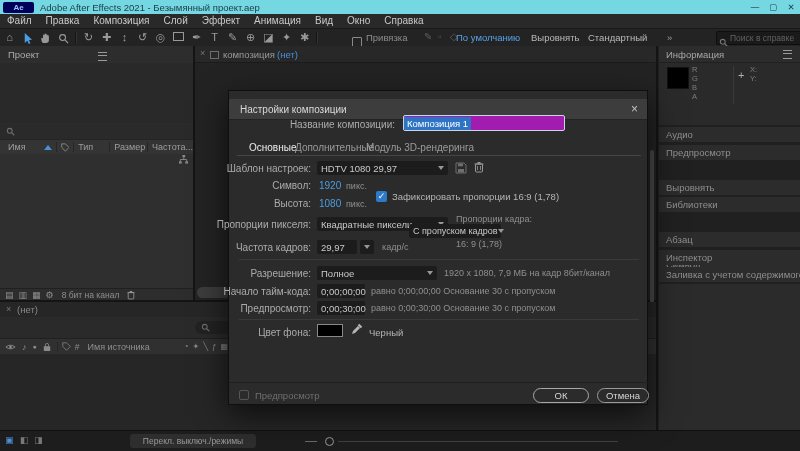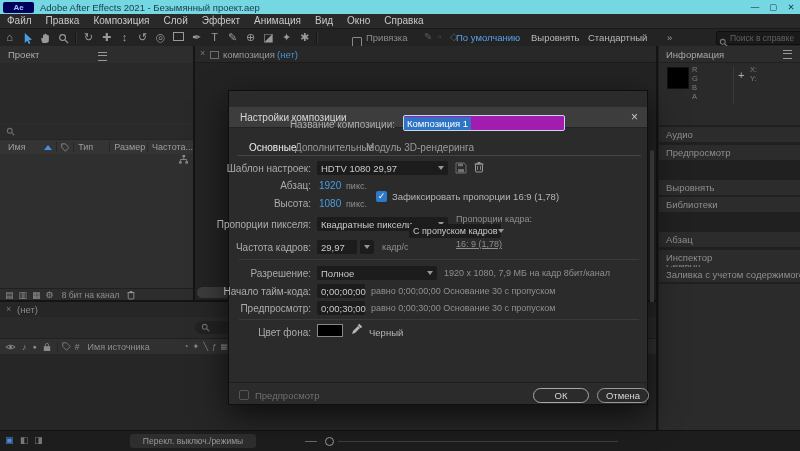--- a/index.html
+++ b/index.html
@@ -31,21 +31,21 @@
   .burger{width:9px;height:7px;border-top:1px solid #9a9a9a;border-bottom:1px solid #9a9a9a;position:relative;}
   .burger::after{content:"";position:absolute;left:0;right:0;top:2px;border-top:1px solid #9a9a9a;}
   .chev{width:0;height:0;border-left:3px solid transparent;border-right:3px solid transparent;border-top:4px solid #979797;}
   
   .proj{left:0;top:46px;width:193px;height:254px;background:#2d2d2d;}
   .proj-cols{left:0;top:93px;width:193px;height:14px;background:#343434;border-top:1px solid #242424;border-bottom:1px solid #242424;display:flex;align-items:center;font-size:9px;color:#9e9e9e;}
   .pc-sep{width:1px;height:10px;background:#262626;margin:0 4px;}
   .tri-up{width:0;height:0;border-left:4px solid transparent;border-right:4px solid transparent;border-bottom:5px solid #4a90d9;}
   
   .dialog{left:228px;top:90px;width:420px;height:315px;background:#2b2b2b;border:1px solid #0f0f0f;box-shadow:0 10px 30px rgba(0,0,0,.65);z-index:50;box-sizing:border-box;}
-  .dlg-title{left:0;top:16px;width:418px;height:20px;background:#3d3d3d;border-bottom:1px solid #232323;display:flex;align-items:center;}
+  .dlg-title{left:0;top:8px;width:418px;height:20px;background:#3d3d3d;border-bottom:1px solid #232323;display:flex;align-items:center;}
   .dl{position:absolute;right:336px;font-size:10px;color:#ababab;white-space:nowrap;}
   .ctl{position:absolute;background:#1c1c1c;border-radius:2px;color:#c9c9c9;font-size:9.5px;display:flex;align-items:center;padding:0 4px;box-sizing:border-box;height:14px;}
   .dim{color:#8f8f8f;font-size:9px;}
   .blue{color:#4a9de0;}
   .pill{position:absolute;height:15px;border:1px solid #9a9a9a;border-radius:9px;background:transparent;color:#d6d6d6;font-size:9.5px;display:flex;align-items:center;justify-content:center;box-sizing:border-box;}
   .divh{position:absolute;height:1px;background:#3a3a3a;}
   .cb{position:absolute;width:11px;height:11px;border-radius:2px;box-sizing:border-box;}
   
   .rp-row{position:absolute;left:659px;width:141px;height:15px;background:#2c2c2c;color:#8f8f8f;font-size:9.5px;display:flex;align-items:center;padding-left:7px;box-sizing:border-box;}
   
@@ -328,36 +328,36 @@
         <rect x="3" y="1.5" width="5" height="2.8" fill="#6f6f6f"></rect>
       </svg>
     <svg class="a" style="left:245px;top:70px;" width="10" height="12" viewBox="0 0 10 12">
         <rect x="1.5" y="3" width="7" height="8" rx="1" fill="none" stroke="#9a9a9a"></rect>
         <line x1="0.5" y1="3" x2="9.5" y2="3" stroke="#9a9a9a"></line>
         <rect x="3.5" y="1" width="3" height="1.6" fill="#9a9a9a"></rect>
         <line x1="3.5" y1="5" x2="3.5" y2="9" stroke="#9a9a9a" stroke-width="0.8"></line>
         <line x1="6.5" y1="5" x2="6.5" y2="9" stroke="#9a9a9a" stroke-width="0.8"></line>
       </svg>
 
-    <div class="dl nw" style="top:89px;">Абзац:</div>
+    <div class="dl nw" style="top:89px;">Символ:</div>
     <span class="a blue" style="left:90px;top:89px;font-size:10px;">1920</span>
     <span class="a dim" style="left:117px;top:90px;">пикс.</span>
     <div class="cb" style="left:147px;top:100px;background:#2d7ac9;color:#fff;font-size:9px;text-align:center;line-height:11px;">✓</div>
     <span class="a nw" style="left:163px;top:100px;font-size:9.5px;color:#b5b5b5;">Зафиксировать пропорции 16:9 (1,78)</span>
     <div class="dl nw" style="top:107px;">Высота:</div>
     <span class="a blue" style="left:90px;top:107px;font-size:10px;">1080</span>
     <span class="a dim" style="left:117px;top:108px;">пикс.</span>
 
     <div class="dl nw" style="top:128px;">Пропорции пикселя:</div>
     <div class="ctl" style="left:88px;top:126px;width:131px;">
       <span class="nw">Квадратные пиксели</span>
         <span class="chev" style="margin-left:auto;"></span>
     </div>
     <span class="a dim nw" style="left:227px;top:123px;">Пропорции кадра:</span>
-    <span class="a dim nw" style="left:227px;top:148px;text-decoration:underline;">16: 9 (1,78)</span>
+    <span class="a dim nw" style="left:227px;top:148px;">16: 9 (1,78)</span>
 
     <div class="dl nw" style="top:151px;">Частота кадров:</div>
     <div class="ctl" style="left:88px;top:149px;width:40px;">
         <span>29,97</span>
       </div>
     <div class="ctl" style="left:131px;top:149px;width:14px;justify-content:center;">
         <span class="chev"></span>
       </div>
     <span class="a dim" style="left:153px;top:151px;">кадр/с</span>
     <div class="ctl" style="left:180px;top:133px;width:92px;">

